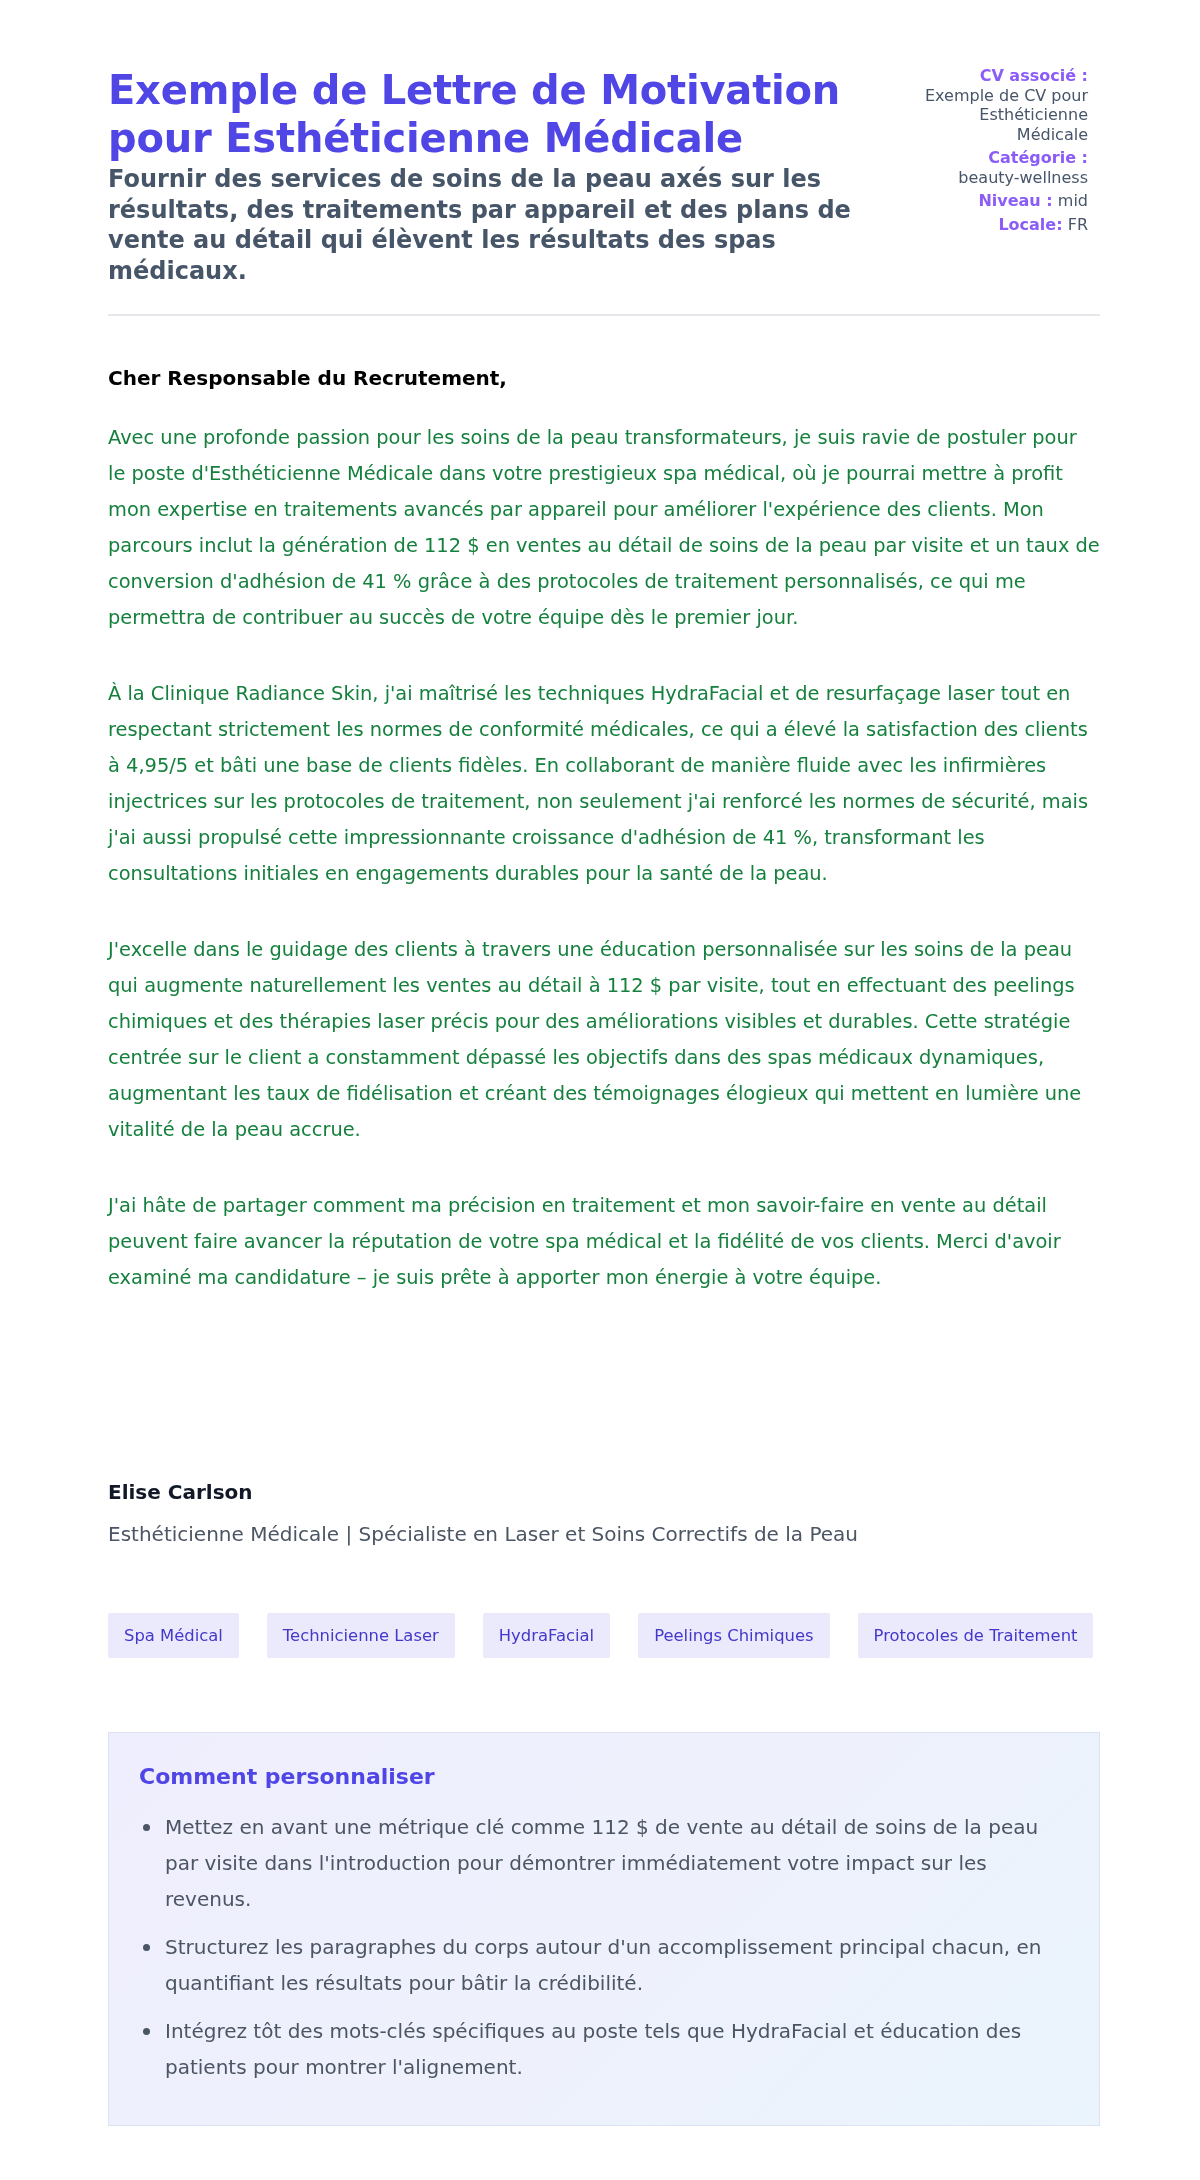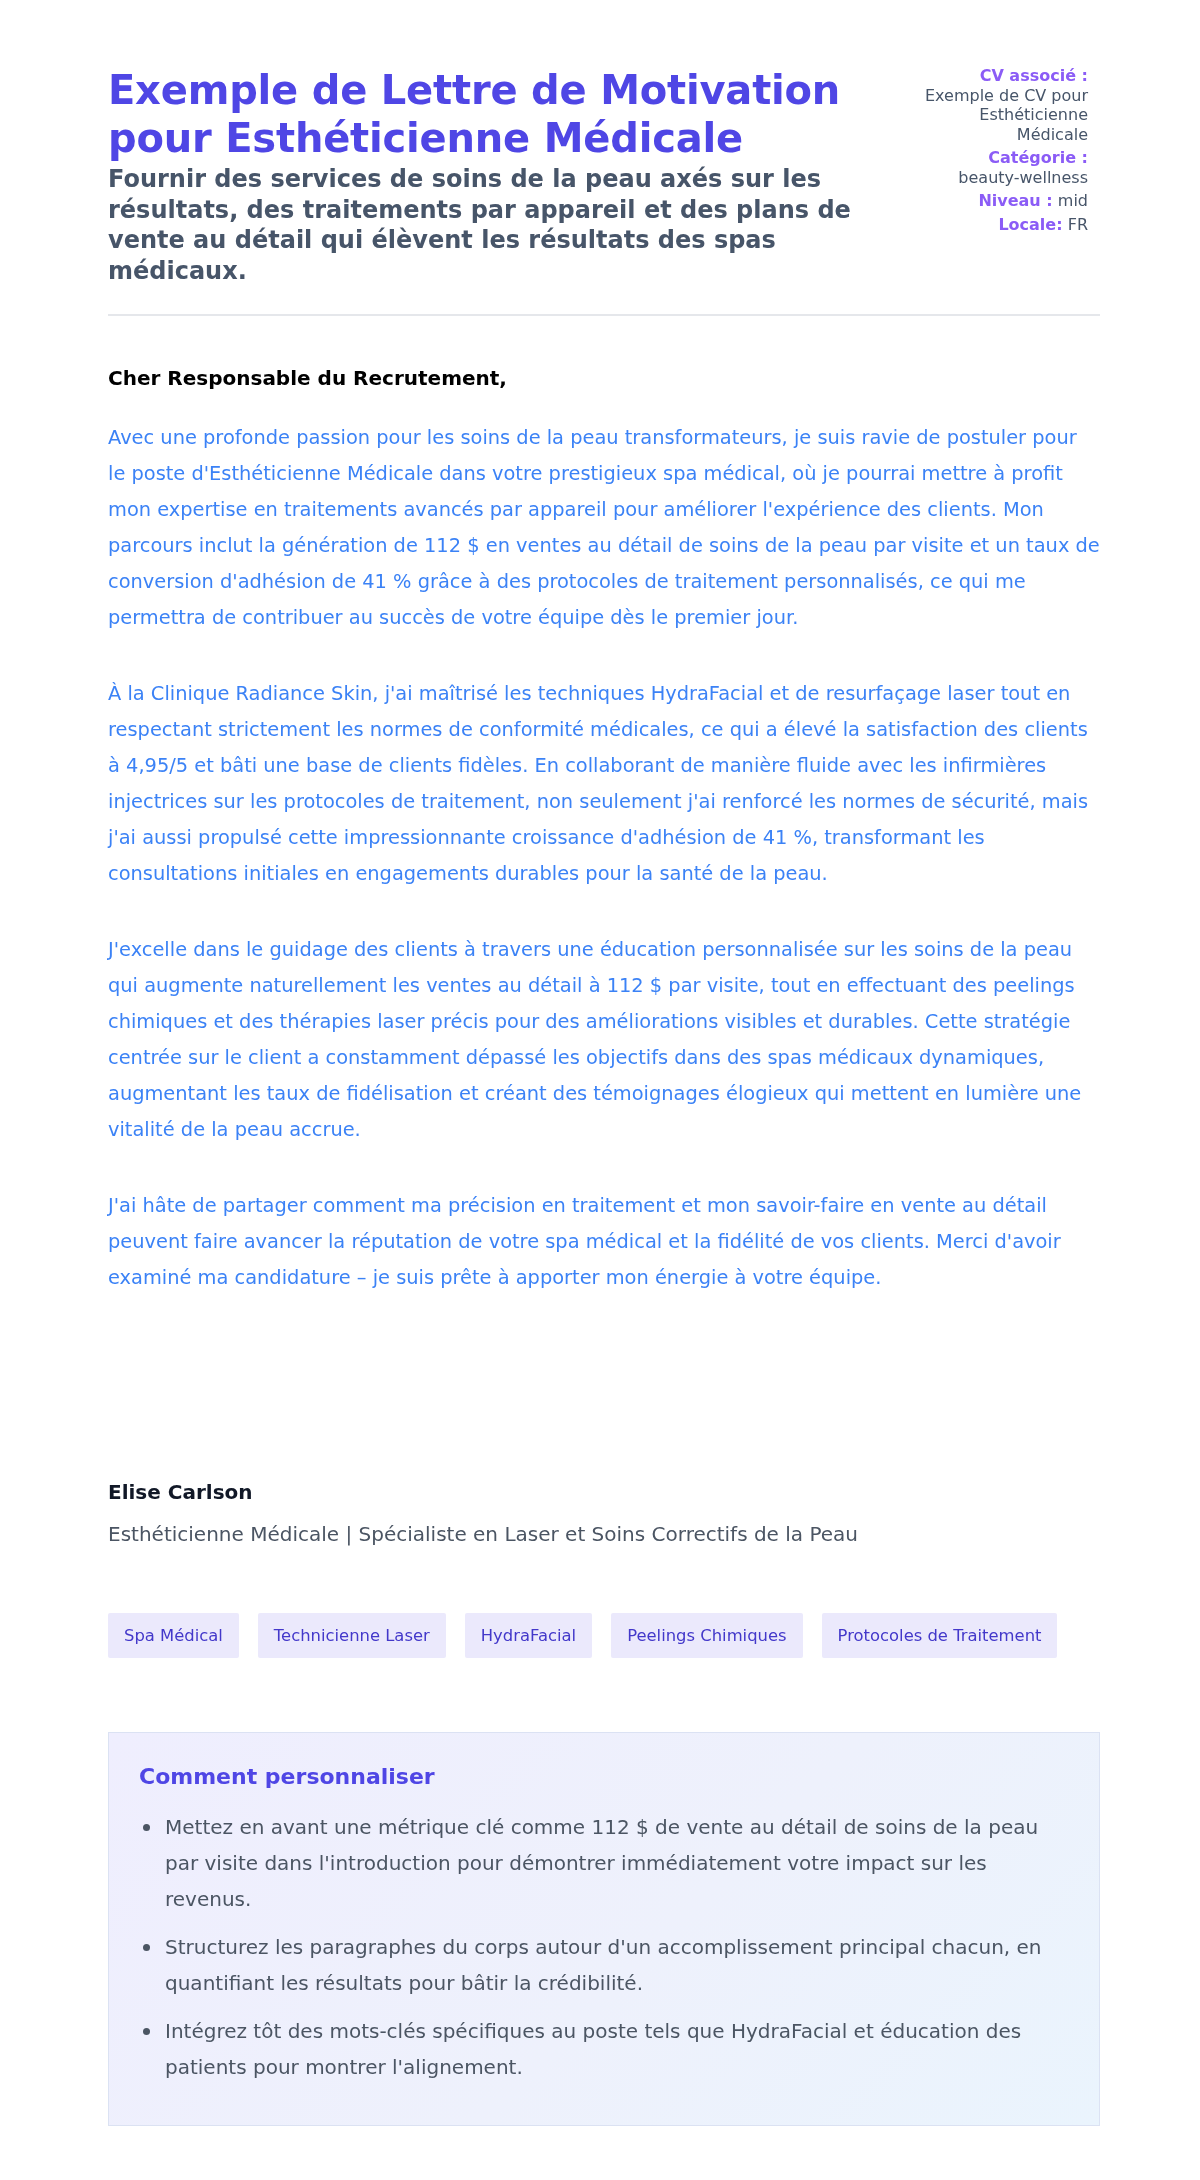--- a/index.html
+++ b/index.html
@@ -67,21 +67,21 @@
     }
     .body-text {
       position: absolute;
       left: 108px;
       top: 420px;
       width: 992px;
     }
     .body-text p {
       font-size: 19.4px;
       line-height: 36px;
-      color: #3b82f6;
+      color: #15803d;
       margin-bottom: 40px;
     }
     .signature {
       position: absolute;
       left: 108px;
       top: 1478px;
     }
     .sig-name {
       font-size: 20px;
       font-weight: bold;
@@ -92,21 +92,21 @@
       margin-top: 14px;
       font-size: 20px;
       color: #4b5563;
       line-height: 28px;
     }
     .tags {
       position: absolute;
       left: 108px;
       top: 1613px;
       display: flex;
-      gap: 19px;
+      gap: 28px;
     }
     .tag {
       background: #ebe9fc;
       color: #4338ca;
       font-size: 16.4px;
       height: 45px;
       line-height: 45px;
       padding: 0 16px;
       border-radius: 2px;
     }

